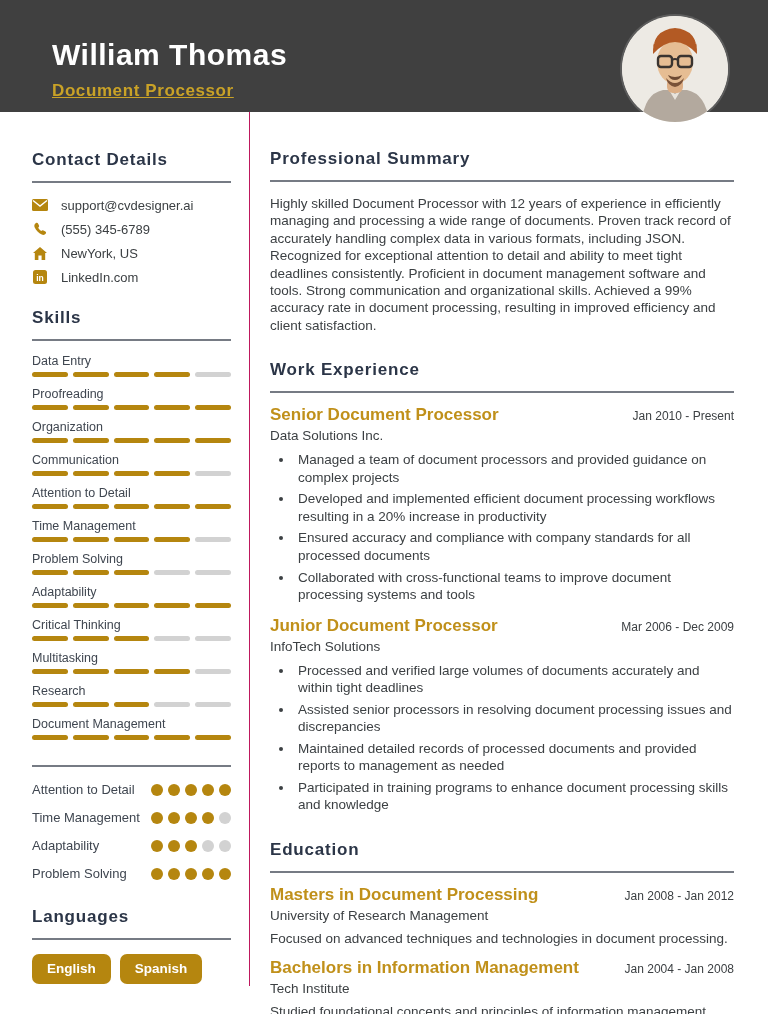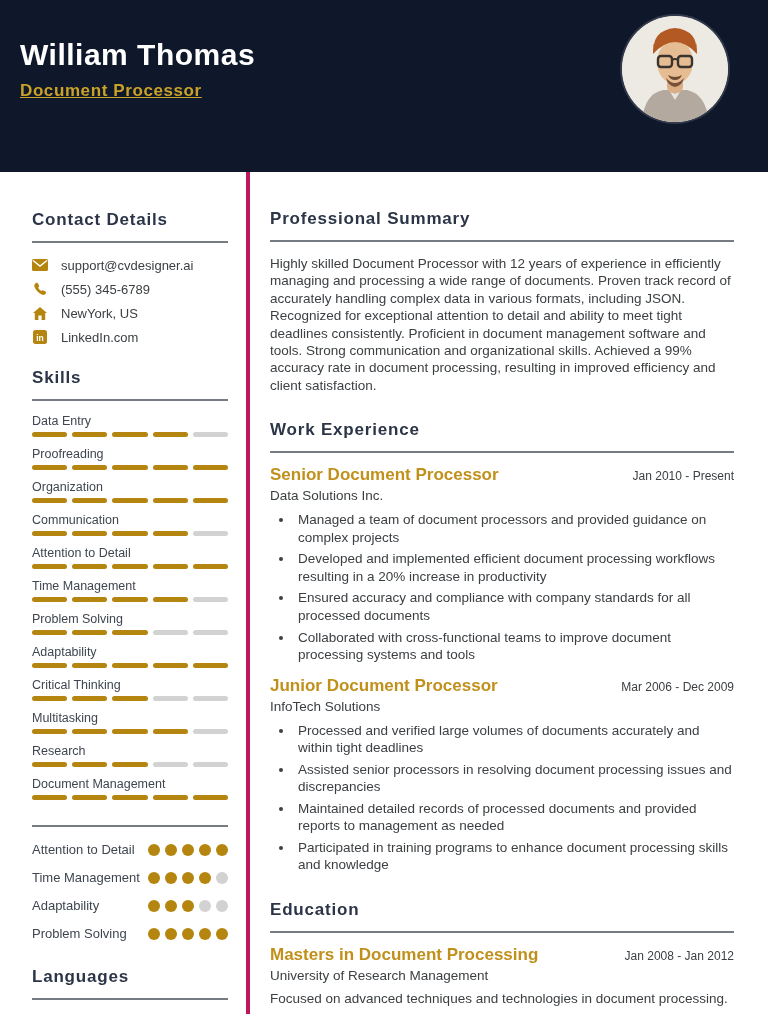--- a/index.html
+++ b/index.html
@@ -6,24 +6,24 @@
   html,body { width:768px; height:1014px; }
   body {
     font-family:"Liberation Sans", sans-serif;
     background:#ffffff;
     color:#3c4043;
     overflow:hidden;
     position:relative;
   }
   
   .header {
-    height:172px;
-    background:#0f172a;
+    height:112px;
+    background:#404040;
     position:relative;
-    padding:38px 0 0 20px;
+    padding:38px 0 0 52px;
   }
   .name {
     color:#ffffff;
     font-size:30px;
     font-weight:700;
     letter-spacing:0.5px;
   }
   .job-title {
     color:#c9a227;
     font-size:17px;
@@ -45,21 +45,21 @@
   }
   .avatar svg { display:block; }
   
   .content {
     display:flex;
     height:874px;
   }
   .sidebar {
     width:250px;
     padding:38px 18px 8px 32px;
-    border-right:4px solid #be185d;
+    border-right:1px solid #be185d;
   }
   .main {
     flex:1;
     padding:37px 34px 8px 20px;
   }
   
   .sec-heading {
     color:#2b3547;
     font-size:17px;
     font-weight:700;

